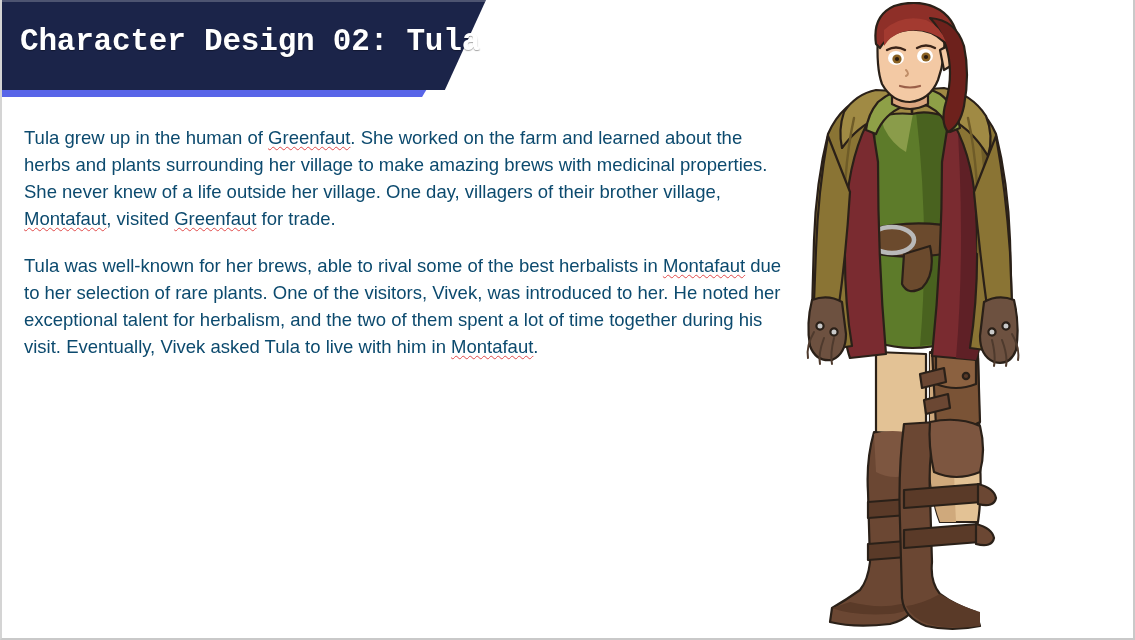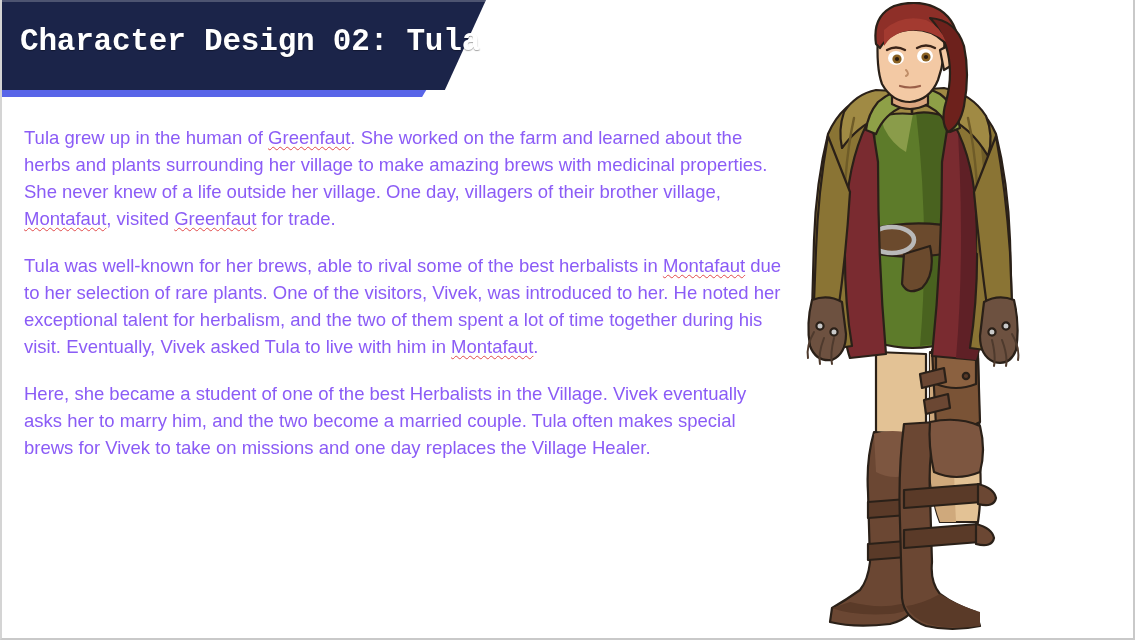--- a/index.html
+++ b/index.html
@@ -79,21 +79,21 @@
     position: absolute;
     left: 22px;
     top: 124px;
     width: 760px;
   }
   .para {
     margin: 0 0 20px 0;
     font-family: "Liberation Sans", sans-serif;
     font-size: 18.5px;
     line-height: 27px;
-    color: #8b5cf6;
+    color: #0c4a6e;
     text-align: left;
   }
   .para:last-child { margin-bottom: 0; }
   .sp {
     
     text-decoration: underline;
     text-decoration-style: wavy;
     text-decoration-color: #e04a4a;
     text-decoration-thickness: 1px;
     text-underline-offset: 2px;
@@ -116,21 +116,20 @@
 
   <div class="banner">
     <div class="banner-accent"></div>
     <div class="banner-main"></div>
     <div class="banner-title">Character Design 02: Tula</div>
   </div>
 
   <div class="body-copy">
     <p class="para">Tula grew up in the human of <span class="sp">Greenfaut</span>. She worked on the farm and learned about the herbs and plants surrounding her village to make amazing brews with medicinal properties. She never knew of a life outside her village. One day, villagers of their brother village, <span class="sp">Montafaut</span>, visited <span class="sp">Greenfaut</span> for trade.</p>
     <p class="para">Tula was well-known for her brews, able to rival some of the best herbalists in <span class="sp">Montafaut</span> due to her selection of rare plants. One of the visitors, Vivek, was introduced to her. He noted her exceptional talent for herbalism, and the two of them spent a lot of time together during his visit. Eventually, Vivek asked Tula to live with him in <span class="sp">Montafaut</span>.</p>
-    <p class="para">Here, she became a student of one of the best Herbalists in the Village. Vivek eventually asks her to marry him, and the two become a married couple. Tula often makes special brews for Vivek to take on missions and one day replaces the Village Healer.</p>
   </div>
 
   <div class="character">
     <svg viewBox="0 0 300 636" xmlns="http://www.w3.org/2000/svg" aria-label="Tula character concept art">
       <g stroke="#2a2018" stroke-width="2.2" stroke-linejoin="round" stroke-linecap="round">
 
         <path d="M96 350 L96 470 Q96 500 104 520 L140 520 Q146 492 146 462 L146 352 Z" fill="#e3c295"></path>
         <path d="M150 350 L150 470 Q152 500 160 520 L198 520 Q202 492 200 462 L198 352 Z" fill="#e3c295"></path>
         <path d="M150 352 L150 470 Q152 500 160 520 L176 520 Q172 440 174 352 Z" fill="#cfa97c" stroke="none"></path>
 

